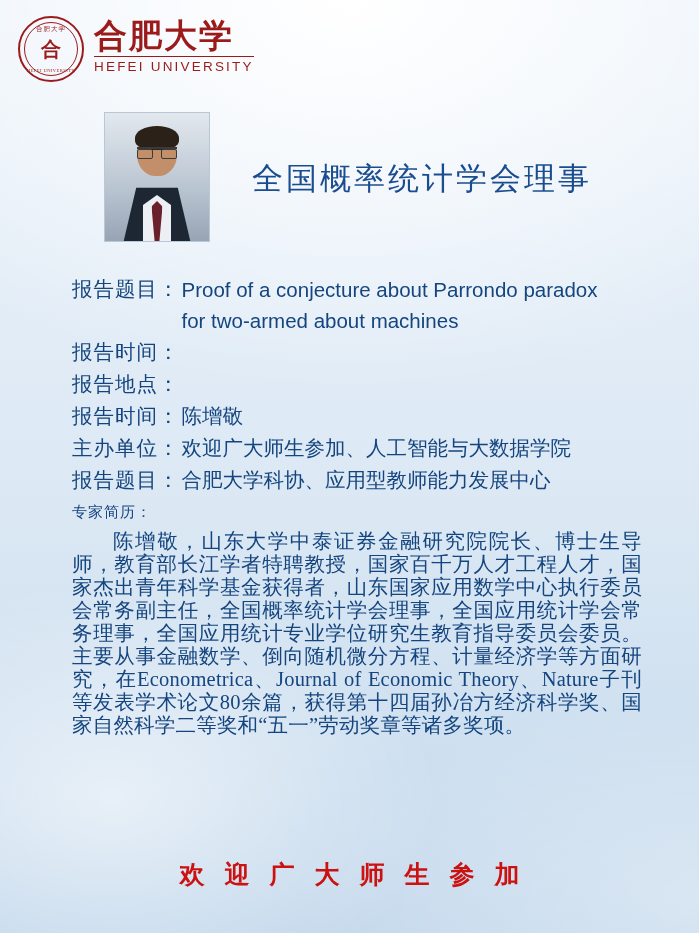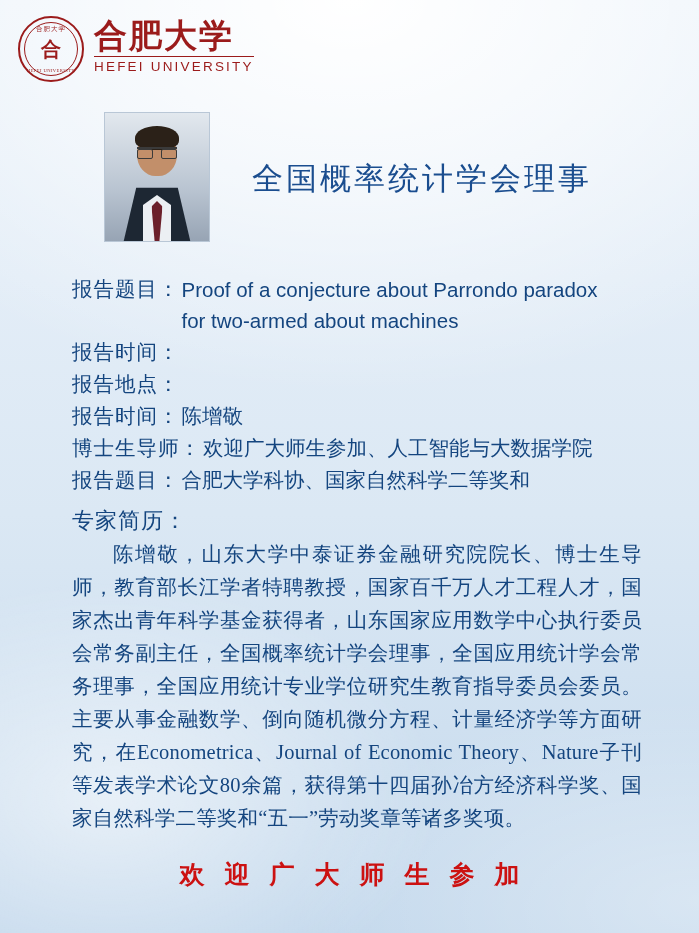--- a/index.html
+++ b/index.html
@@ -236,28 +236,28 @@
   .info-value.latin {
     font-family: Liberation Sans, sans-serif;
     letter-spacing: 0px;
   }
   .title-line2 {
     padding-left: 0;
     display: block;
   }
   .bio-label {
     color: #14457f;
-    font-size: 22px;
+    font-size: 15px;
     letter-spacing: 1px;
-    margin-top: 9px;
+    margin-top: 1px;
   }
   .bio-body {
     color: #14457f;
     font-size: 20.5px;
-    line-height: 33px;
+    line-height: 23px;
     text-align: justify;
     text-indent: 41px;
     margin-top: 2px;
     letter-spacing: 0.2px;
   }
 
   
   .footer {
     position: absolute;
     left: 0;
@@ -319,27 +319,27 @@
     <div class="info-row">
       <div class="info-label">报告地点：</div>
     </div>
 
     <div class="info-row">
       <div class="info-label">报告时间：</div>
       <div class="info-value">陈增敬</div>
     </div>
 
     <div class="info-row">
-      <div class="info-label">博士生导师：</div>
+      <div class="info-label">主办单位：</div>
       <div class="info-value">欢迎广大师生参加、人工智能与大数据学院</div>
     </div>
 
     <div class="info-row">
       <div class="info-label">报告题目：</div>
-      <div class="info-value">合肥大学科协、国家自然科学二等奖和</div>
+      <div class="info-value">合肥大学科协、应用型教师能力发展中心</div>
     </div>
 
     <div class="bio-label">专家简历：</div>
     <div class="bio-body">陈增敬，山东大学中泰证券金融研究院院长、博士生导师，教育部长江学者特聘教授，国家百千万人才工程人才，国家杰出青年科学基金获得者，山东国家应用数学中心执行委员会常务副主任，全国概率统计学会理事，全国应用统计学会常务理事，全国应用统计专业学位研究生教育指导委员会委员。主要从事金融数学、倒向随机微分方程、计量经济学等方面研究，在Econometrica、Journal of Economic Theory、Nature子刊等发表学术论文80余篇，获得第十四届孙冶方经济科学奖、国家自然科学二等奖和“五一”劳动奖章等诸多奖项。</div>
   </div>
 
   <div class="footer">欢迎广大师生参加</div>
 
 </div>
 

